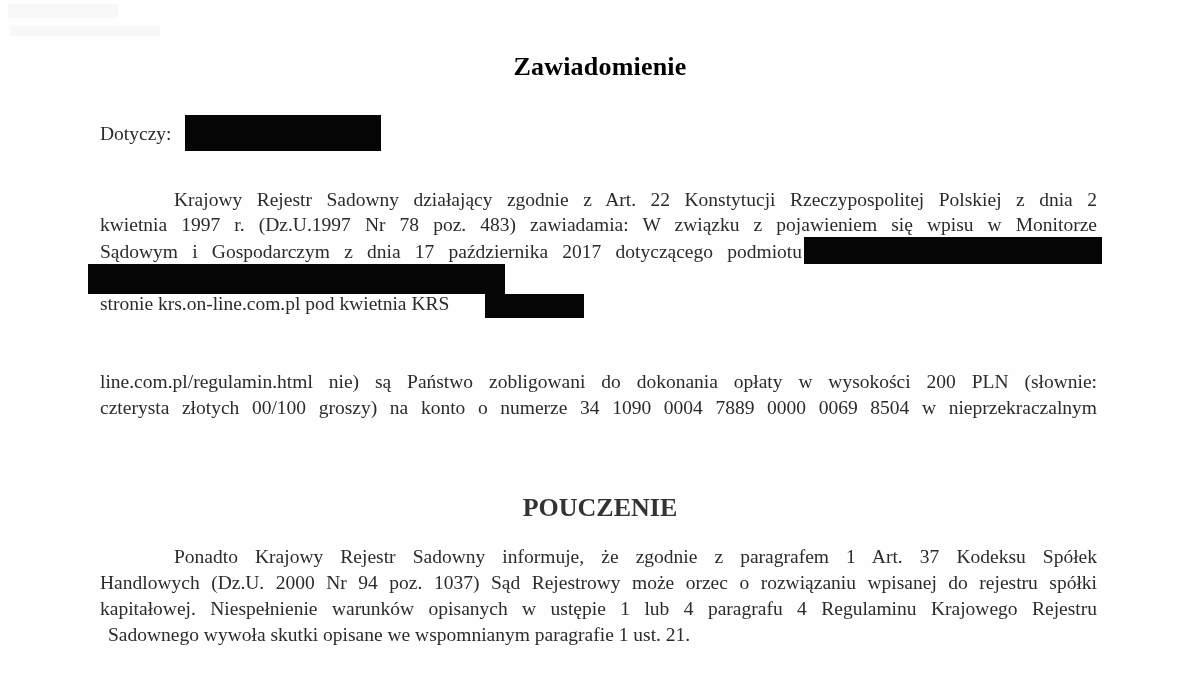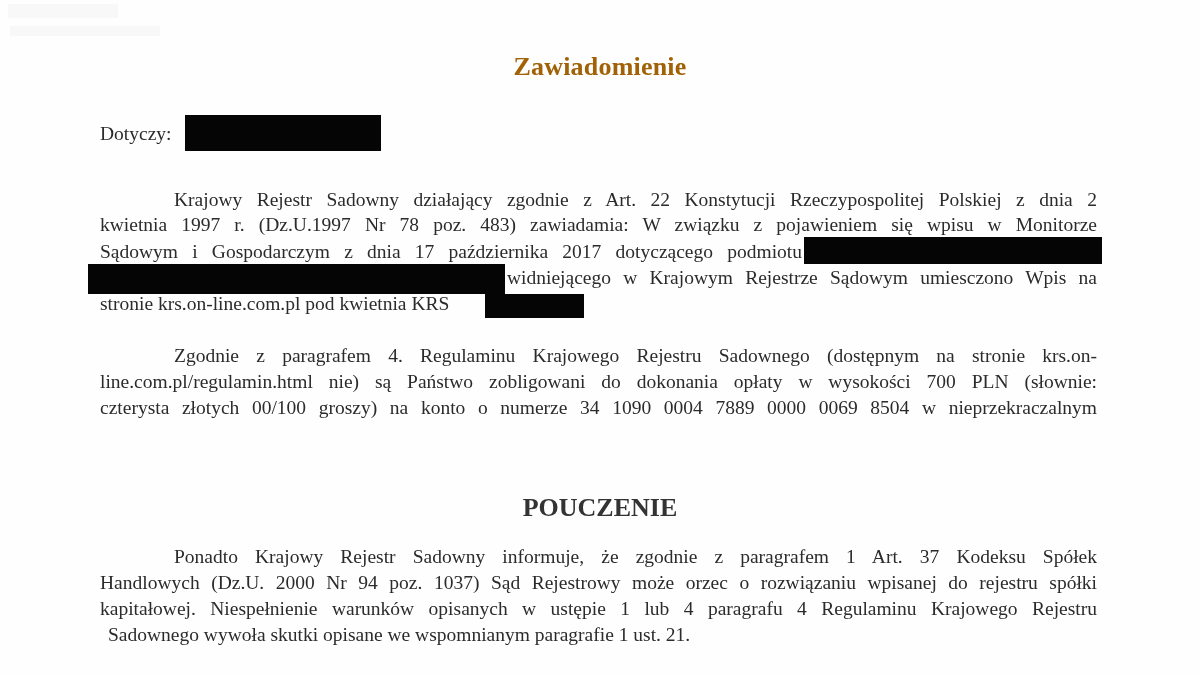--- a/index.html
+++ b/index.html
@@ -6,21 +6,21 @@
   body {
     width:1200px; height:675px; overflow:hidden;
     background:#ffffff;
     position:relative;
     font-family:"Liberation Serif", "DejaVu Serif", serif;
     color:#2b2b2b;
   }
   .page { position:absolute; inset:0; background:#fefefe; }
   .title {
     position:absolute; left:0; width:1200px; top:52px;
-    text-align:center; font-weight:bold; font-size:26px; color:#a16207;
+    text-align:center; font-weight:bold; font-size:26px; color:#000000;
     letter-spacing:0.2px;
   }
   .line {
     position:absolute; font-size:19.5px; white-space:nowrap; line-height:24px;
   }
   .just { text-align:justify; text-align-last:justify; }
   .redact { position:absolute; background:#050505; }
   .heading {
     position:absolute; left:0; width:1200px; top:493px;
     text-align:center; font-weight:bold; font-size:26px; color:#333;
@@ -40,26 +40,24 @@
   <div class="title">Zawiadomienie</div>
 
   <div class="line" style="left:100px;top:122px;">Dotyczy:</div>
   <div class="redact" style="left:185px;top:115px;width:196px;height:36px;"></div>
 
   <div class="line just" style="left:174px;top:188px;width:923px;">Krajowy Rejestr Sadowny działający zgodnie z Art. 22 Konstytucji Rzeczypospolitej Polskiej z dnia 2</div>
   <div class="line just" style="left:100px;top:213px;width:997px;">kwietnia 1997 r. (Dz.U.1997 Nr 78 poz. 483) zawiadamia: W związku z pojawieniem się wpisu w Monitorze</div>
   <div class="line just" style="left:100px;top:240px;width:702px;">Sądowym i Gospodarczym z dnia 17 października 2017 dotyczącego podmiotu</div>
   <div class="redact" style="left:804px;top:237px;width:298px;height:27px;"></div>
   <div class="redact" style="left:88px;top:264px;width:417px;height:30px;"></div>
-  <div class="line just" style="left:507px;top:266px;width:590px;">widniejącego w Krajowym Rejestrze Sądowym umiesczono Wpis na</div>
   <div class="line" style="left:100px;top:292px;">stronie krs.on-line.com.pl pod kwietnia KRS</div>
   <div class="redact" style="left:485px;top:294px;width:99px;height:24px;"></div>
 
-  <div class="line just" style="left:174px;top:344px;width:923px;">Zgodnie z paragrafem 4. Regulaminu Krajowego Rejestru Sadownego (dostępnym na stronie krs.on-</div>
-  <div class="line just" style="left:100px;top:370px;width:997px;">line.com.pl/regulamin.html nie) są Państwo zobligowani do dokonania opłaty w wysokości 700 PLN (słownie:</div>
+  <div class="line just" style="left:100px;top:370px;width:997px;">line.com.pl/regulamin.html nie) są Państwo zobligowani do dokonania opłaty w wysokości 200 PLN (słownie:</div>
   <div class="line just" style="left:100px;top:396px;width:997px;">czterysta złotych 00/100 groszy) na konto o numerze 34 1090 0004 7889 0000 0069 8504 w nieprzekraczalnym</div>
 
   <div class="heading">POUCZENIE</div>
 
   <div class="line just" style="left:174px;top:545px;width:923px;">Ponadto Krajowy Rejestr Sadowny informuje, że zgodnie z paragrafem 1 Art. 37 Kodeksu Spółek</div>
   <div class="line just" style="left:100px;top:571px;width:997px;">Handlowych (Dz.U. 2000 Nr 94 poz. 1037) Sąd Rejestrowy może orzec o rozwiązaniu wpisanej do rejestru spółki</div>
   <div class="line just" style="left:100px;top:597px;width:997px;">kapitałowej. Niespełnienie warunków opisanych w ustępie 1 lub 4 paragrafu 4 Regulaminu Krajowego Rejestru</div>
   <div class="line" style="left:108px;top:623px;">Sadownego wywoła skutki opisane we wspomnianym paragrafie 1 ust. 21.</div>
 
 </div>

